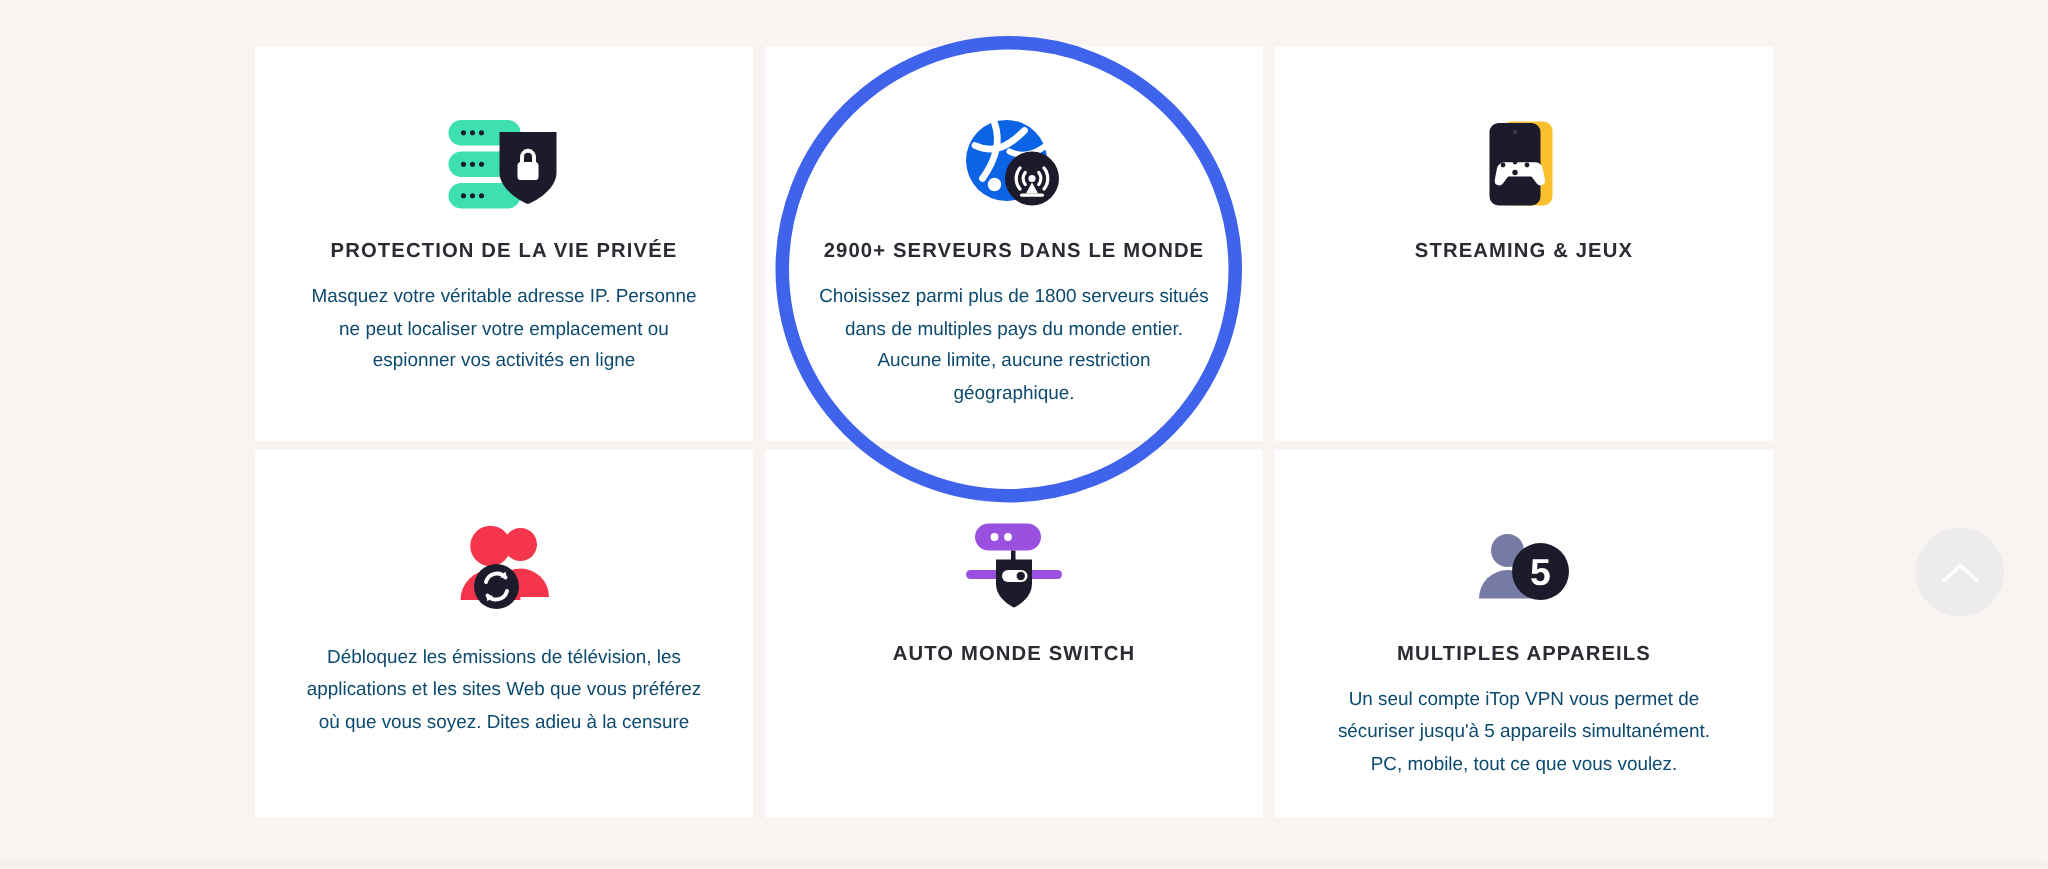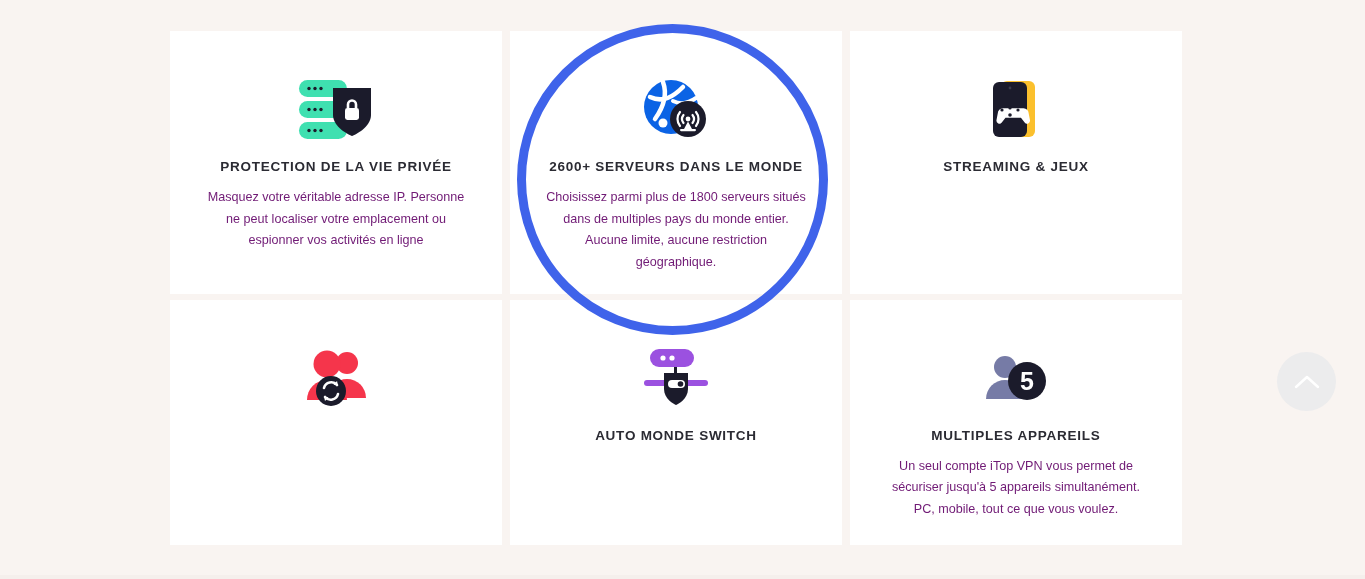--- a/index.html
+++ b/index.html
@@ -52,21 +52,21 @@
     color: #2b2b33;
     font-weight: 600;
     text-align: center;
     margin-bottom: 13px;
     white-space: nowrap;
   }
 
   .card-desc {
     font-size: 12.6px;
     line-height: 1.72;
-    color: #701a75;
+    color: #0c4a6e;
     text-align: center;
     max-width: 266px;
   }
 
   
   #highlight-circle {
     position: absolute;
     left: 517px;
     top: 24px;
     width: 311px;
@@ -146,21 +146,21 @@
         <circle cx="45" cy="40" r="18" fill="#1b1b2b"></circle>
         <path d="M37 33 a11 11 0 0 0 0 14" fill="none" stroke="#ffffff" stroke-width="2.2" stroke-linecap="round"></path>
         <path d="M53 33 a11 11 0 0 1 0 14" fill="none" stroke="#ffffff" stroke-width="2.2" stroke-linecap="round"></path>
         <path d="M40.5 36 a6.5 6.5 0 0 0 0 8" fill="none" stroke="#ffffff" stroke-width="2.2" stroke-linecap="round"></path>
         <path d="M49.5 36 a6.5 6.5 0 0 1 0 8" fill="none" stroke="#ffffff" stroke-width="2.2" stroke-linecap="round"></path>
         <circle cx="45" cy="40" r="2.4" fill="#ffffff"></circle>
         <path d="M45 42.5 L41 50 h8 Z" fill="#ffffff"></path>
         <rect x="37" y="50" width="16" height="2.2" rx="1.1" fill="#ffffff"></rect>
       </svg>
     </div>
-    <div class="card-title">2600+ SERVEURS DANS LE MONDE</div>
+    <div class="card-title">2900+ SERVEURS DANS LE MONDE</div>
     <div class="card-desc">Choisissez parmi plus de 1800 serveurs situés dans de multiples pays du monde entier. Aucune limite, aucune restriction géographique.</div>
   </div>
 
   <div class="feature-card">
     <div class="card-icon">
       <svg width="58" height="62" viewBox="0 0 58 62">
         <rect x="14" y="2" width="34" height="56" rx="6" fill="#fbc02d"></rect>
         <rect x="6" y="3" width="34" height="55" rx="6" fill="#1b1b2b"></rect>
         <circle cx="23" cy="9" r="1.4" fill="#3a3a4a"></circle>
         <path d="M11 28 h24 a6 6 0 0 1 6 6 l1.5 8 a3.5 3.5 0 0 1 -6.2 2.6 L32 39 H14 l-4.3 5.6 A3.5 3.5 0 0 1 3.5 42 L5 34 a6 6 0 0 1 6 -6 Z" fill="#ffffff" transform="translate(3,0) scale(0.86) translate(4,6)"></path>
@@ -180,20 +180,21 @@
         <path d="M25 48 a19 19 0 0 1 38 0 Z" fill="#f5354b"></path>
         <circle cx="24" cy="14" r="13.5" fill="#f5354b"></circle>
         <path d="M4 50 a20 20 0 0 1 40 0 Z" fill="#f5354b"></path>
         <circle cx="28" cy="41" r="15" fill="#1b1b2b"></circle>
         <path d="M21 38 a7.5 7.5 0 0 1 13 -3" fill="none" stroke="#ffffff" stroke-width="2.6" stroke-linecap="round"></path>
         <path d="M35 44 a7.5 7.5 0 0 1 -13 3" fill="none" stroke="#ffffff" stroke-width="2.6" stroke-linecap="round"></path>
         <path d="M34 31 l1 4.6 l-4.6 -0.8 Z" fill="#ffffff"></path>
         <path d="M22 51 l-1 -4.6 l4.6 0.8 Z" fill="#ffffff"></path>
       </svg>
     </div>
+    <div class="card-desc">Débloquez les émissions de télévision, les applications et les sites Web que vous préférez où que vous soyez. Dites adieu à la censure</div>
   </div>
 
   <div class="feature-card">
     <div class="card-icon">
       <svg width="68" height="62" viewBox="0 0 68 62">
         <rect x="8" y="1" width="44" height="18" rx="9" fill="#9b51e0"></rect>
         <circle cx="21" cy="10" r="2.6" fill="#ffffff"></circle>
         <circle cx="30" cy="10" r="2.6" fill="#ffffff"></circle>
         <rect x="32" y="19" width="3" height="10" fill="#1b1b2b"></rect>
         <rect x="2" y="32" width="64" height="6" rx="3" fill="#9b51e0"></rect>

